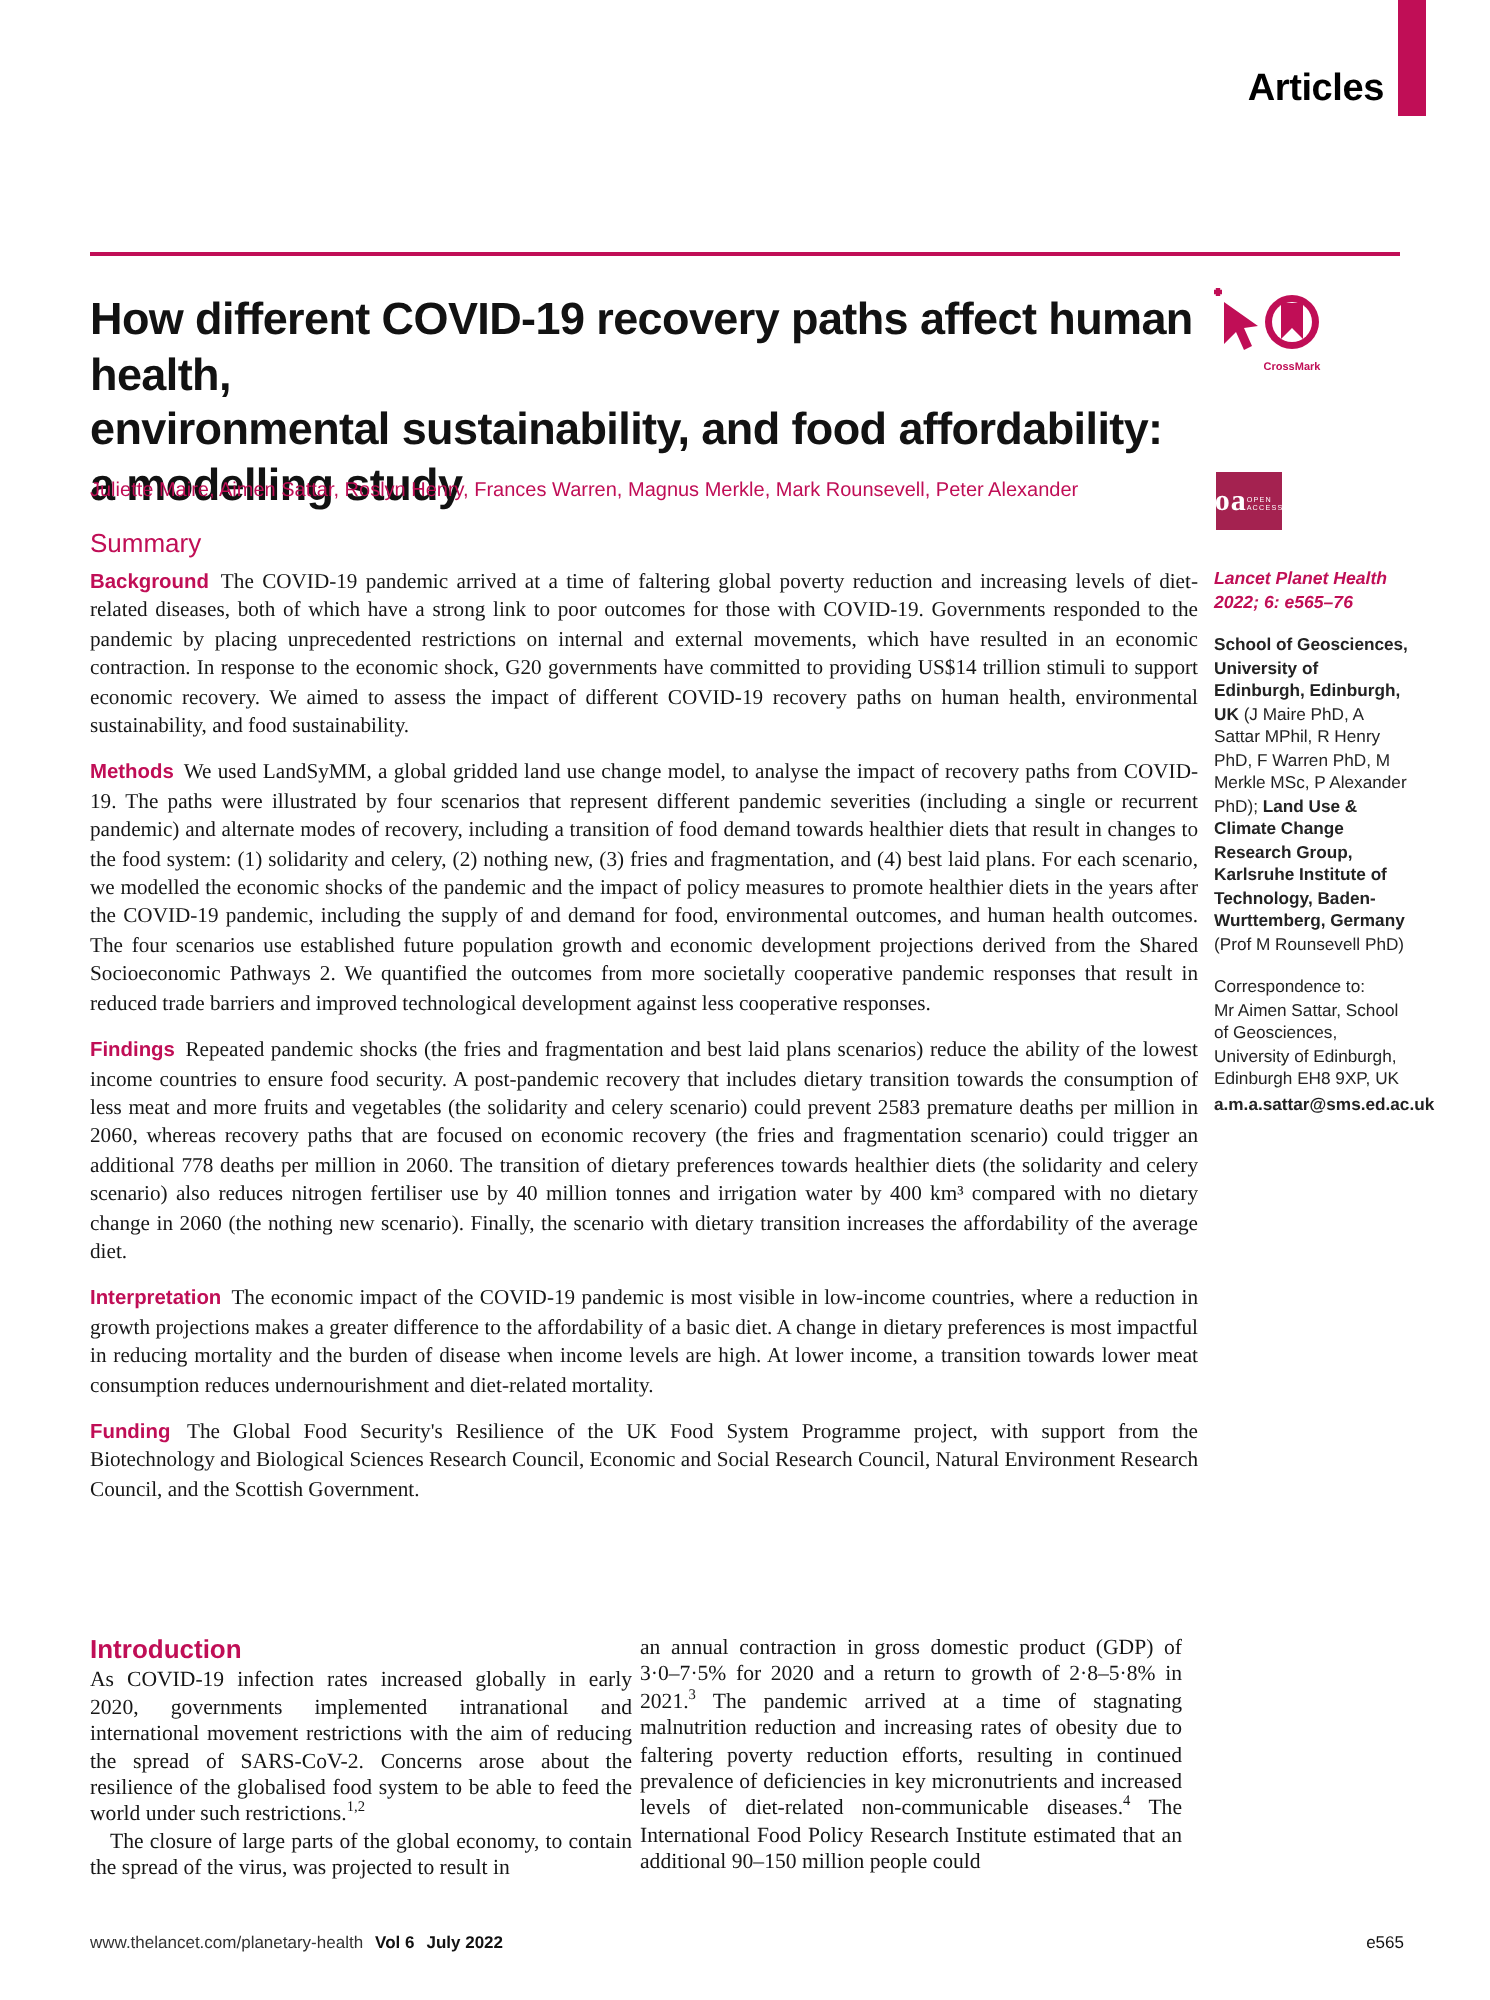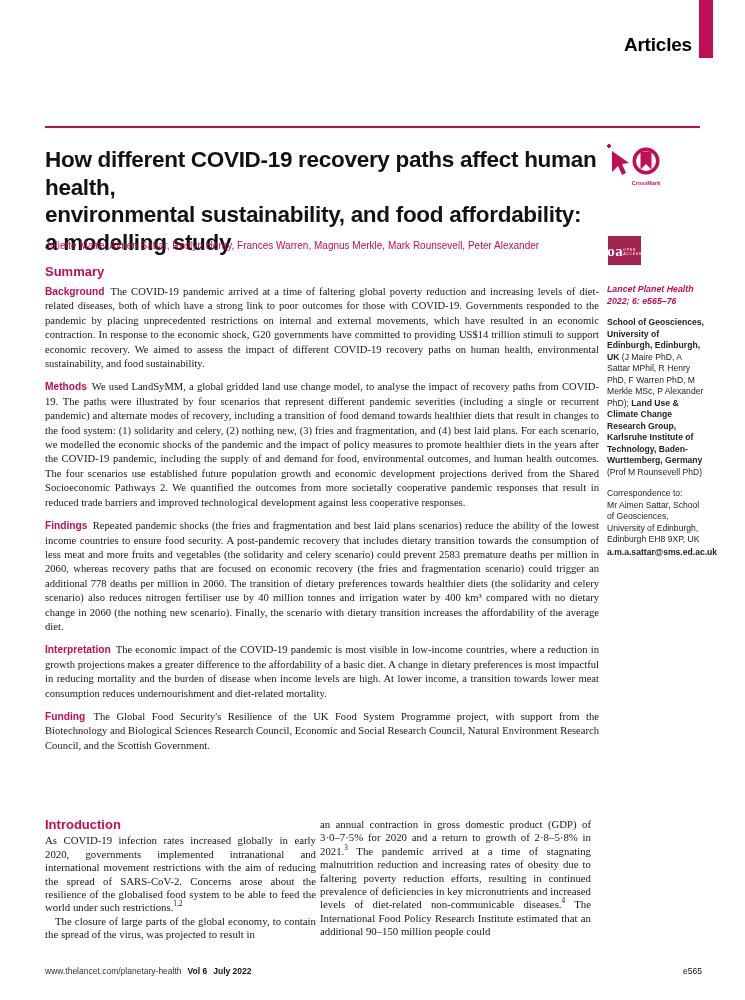--- a/index.html
+++ b/index.html
@@ -22,21 +22,21 @@
   .crossmark{position:absolute;left:601px;top:142px;width:62px;height:46px;}
 
   
   .oa-badge{position:absolute;left:608px;top:236px;width:33px;height:29px;background:var(--oa);
     display:flex;flex-direction:row;align-items:center;justify-content:center;}
   .oa-badge .oa-word{color:#fff;font-family:"Liberation Serif",serif;font-weight:bold;font-size:15px;line-height:14px;letter-spacing:0.5px;}
   .oa-badge .oa-sub{color:#fff;font-size:3.6px;letter-spacing:0.6px;margin-top:2px;}
 
   
   .summary{position:absolute;left:45px;top:264px;width:554px;}
-  .summary h2{margin:0 0 6px 0;font-size:13px;color:var(--accent);font-weight:bold;}
+  .summary h2{margin:0 0 6px 0;font-size:13px;color:var(--accent);font-weight:normal;}
   .summary p{
     margin:0 0 9px 0;font-family:"Liberation Serif",serif;font-size:10.6px;line-height:14.4px;
     text-align:justify;color:#161616;
   }
   .sec-label{font-family:"Liberation Sans",sans-serif;font-weight:bold;color:var(--accent);font-size:10.2px;padding-right:2px;}
 
   
   .sidebar{position:absolute;left:607px;top:284px;width:97px;font-size:8.6px;line-height:11.5px;color:#232323;}
   .sidebar .cite{color:var(--accent);font-weight:bold;font-style:italic;font-size:8.8px;margin-bottom:10px;}
   .sidebar .affil{margin-bottom:10px;}

